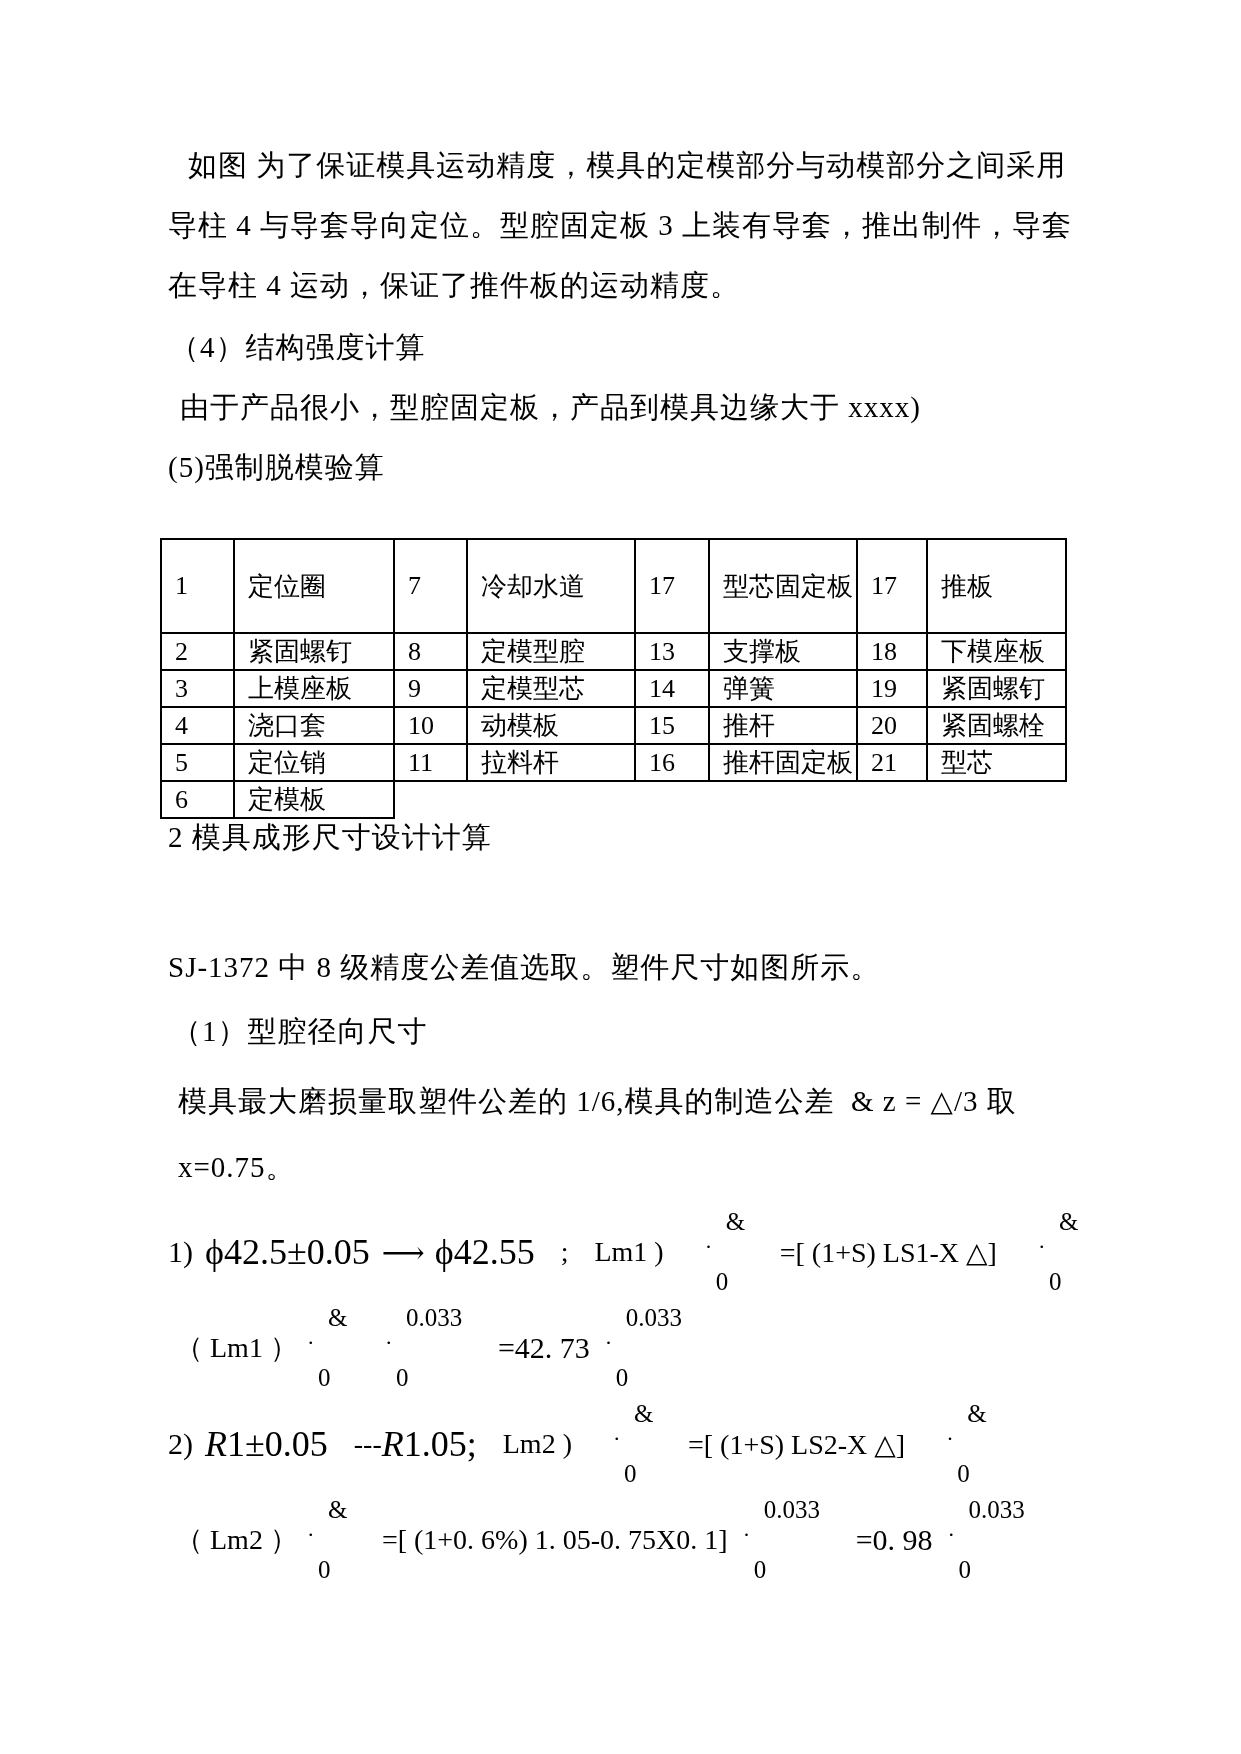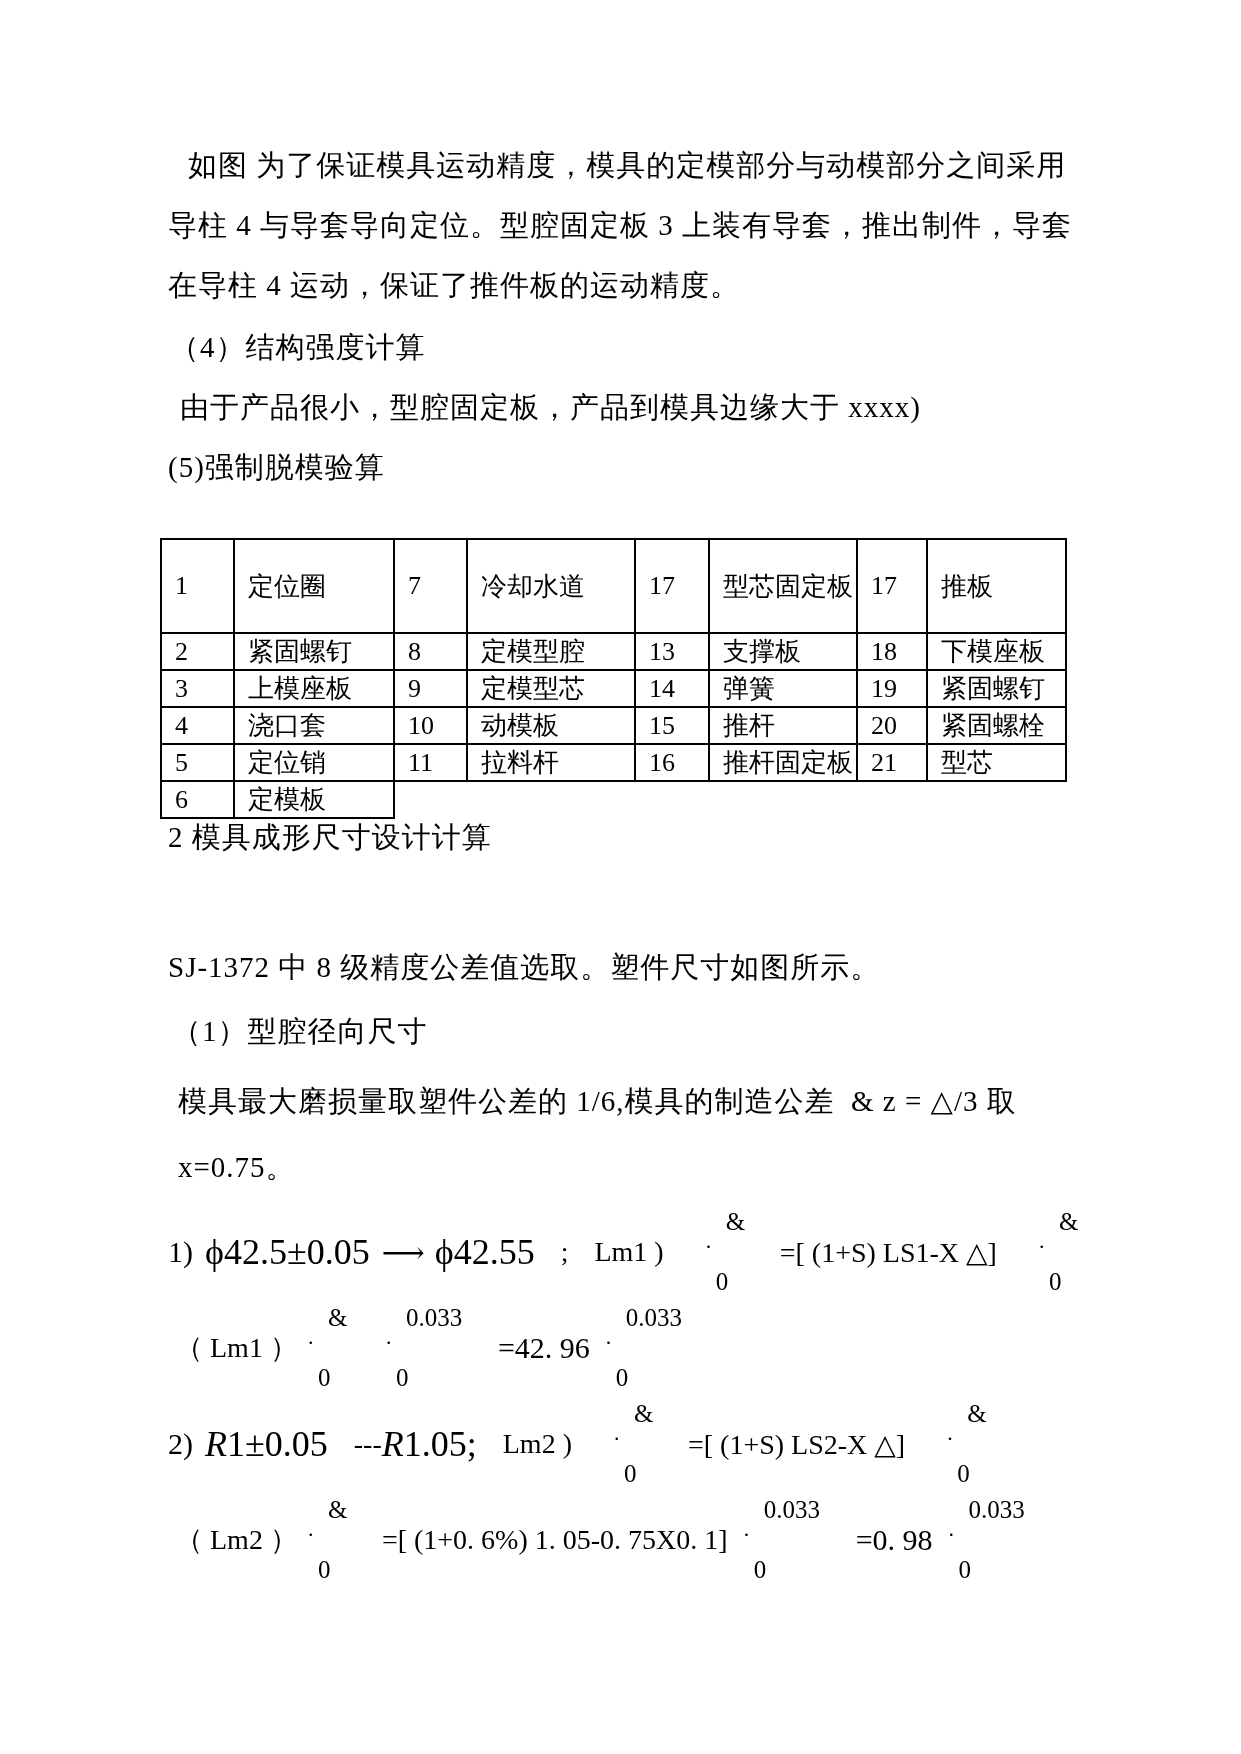--- a/index.html
+++ b/index.html
@@ -182,21 +182,21 @@
     <span class="tol ml-xs">
       <span class="tol-dot">.</span>
       <span class="tol-sup">&amp;</span>
       <span class="tol-sub">0</span>
     </span>
     <span class="tol wide ml-s">
       <span class="tol-dot">.</span>
       <span class="tol-sup">0.033</span>
       <span class="tol-sub">0</span>
     </span>
-    <span class="fx ml-s" style="font-size:30px;">=42. 96</span>
+    <span class="fx ml-s" style="font-size:30px;">=42. 73</span>
     <span class="tol wide ml-s">
       <span class="tol-dot">.</span>
       <span class="tol-sup">0.033</span>
       <span class="tol-sub">0</span>
     </span>
   </div>
 
   <div class="fline" style="top:1396px;">
     <span class="idx">2)</span>
     <span class="fx-big fx-it ml-s">R</span>

